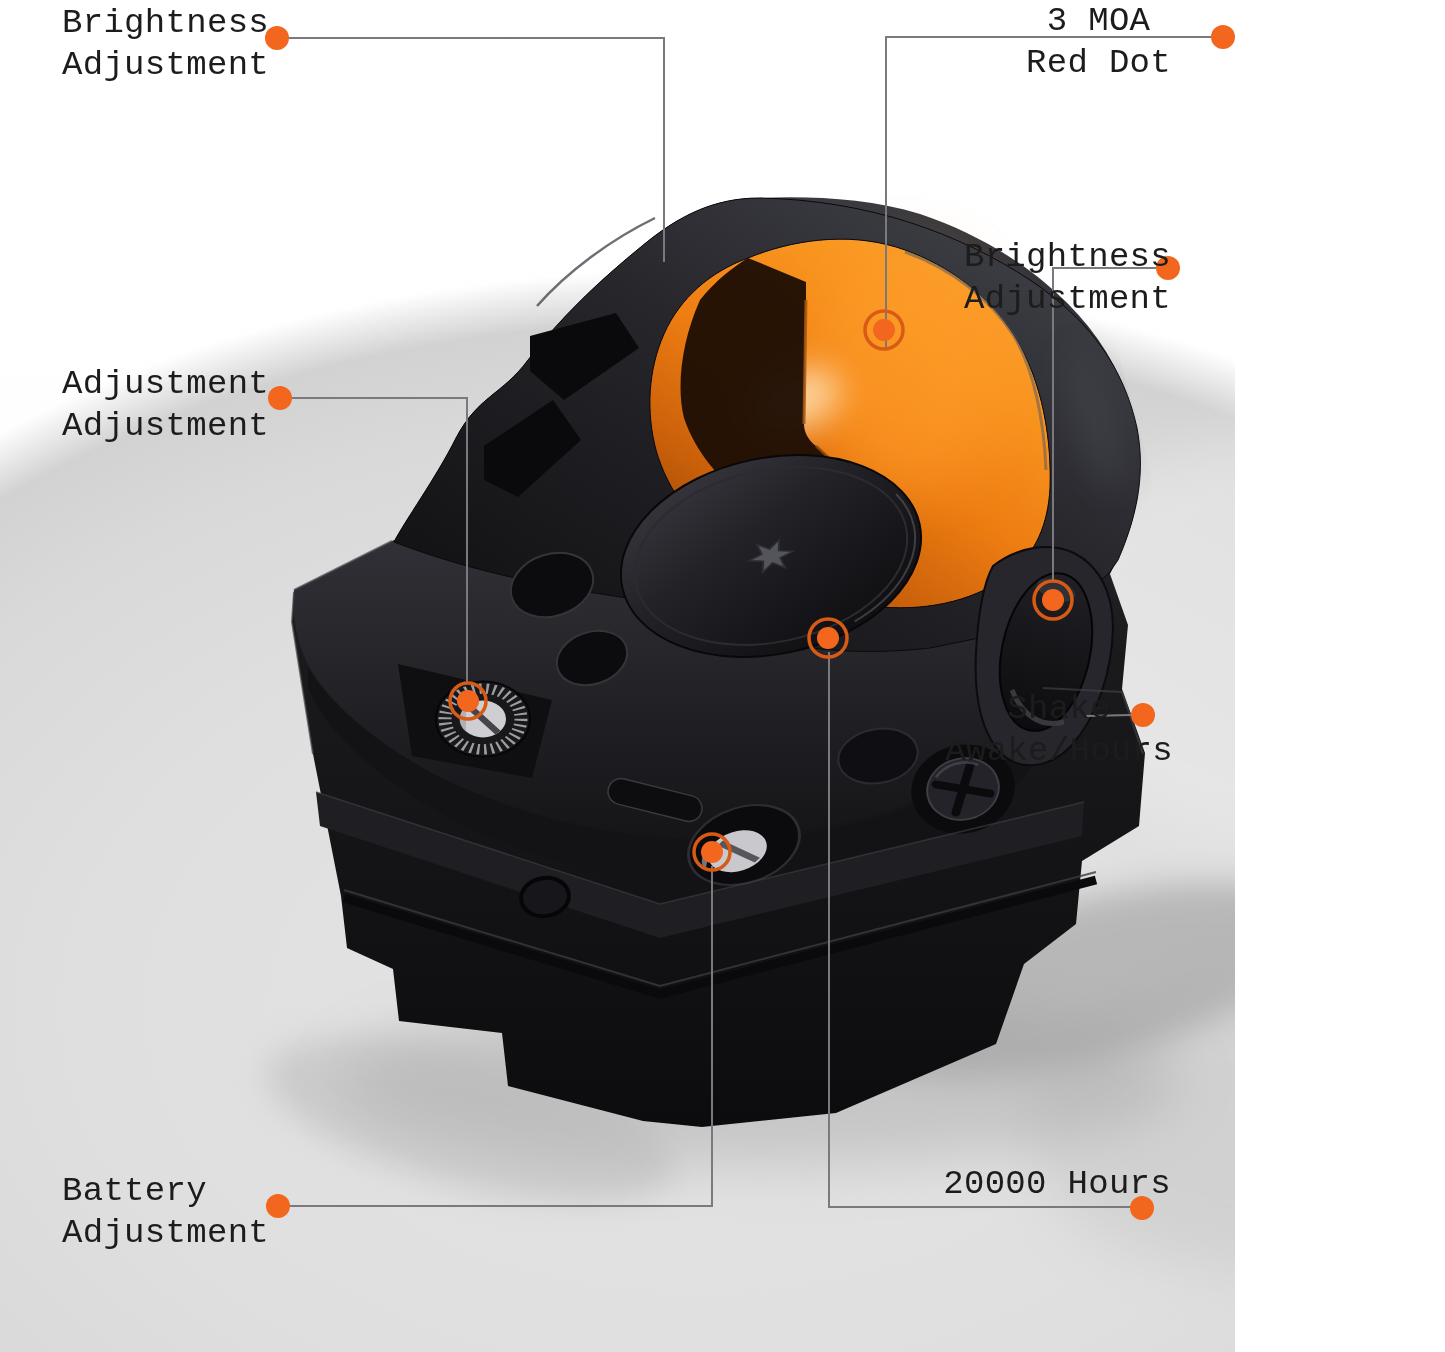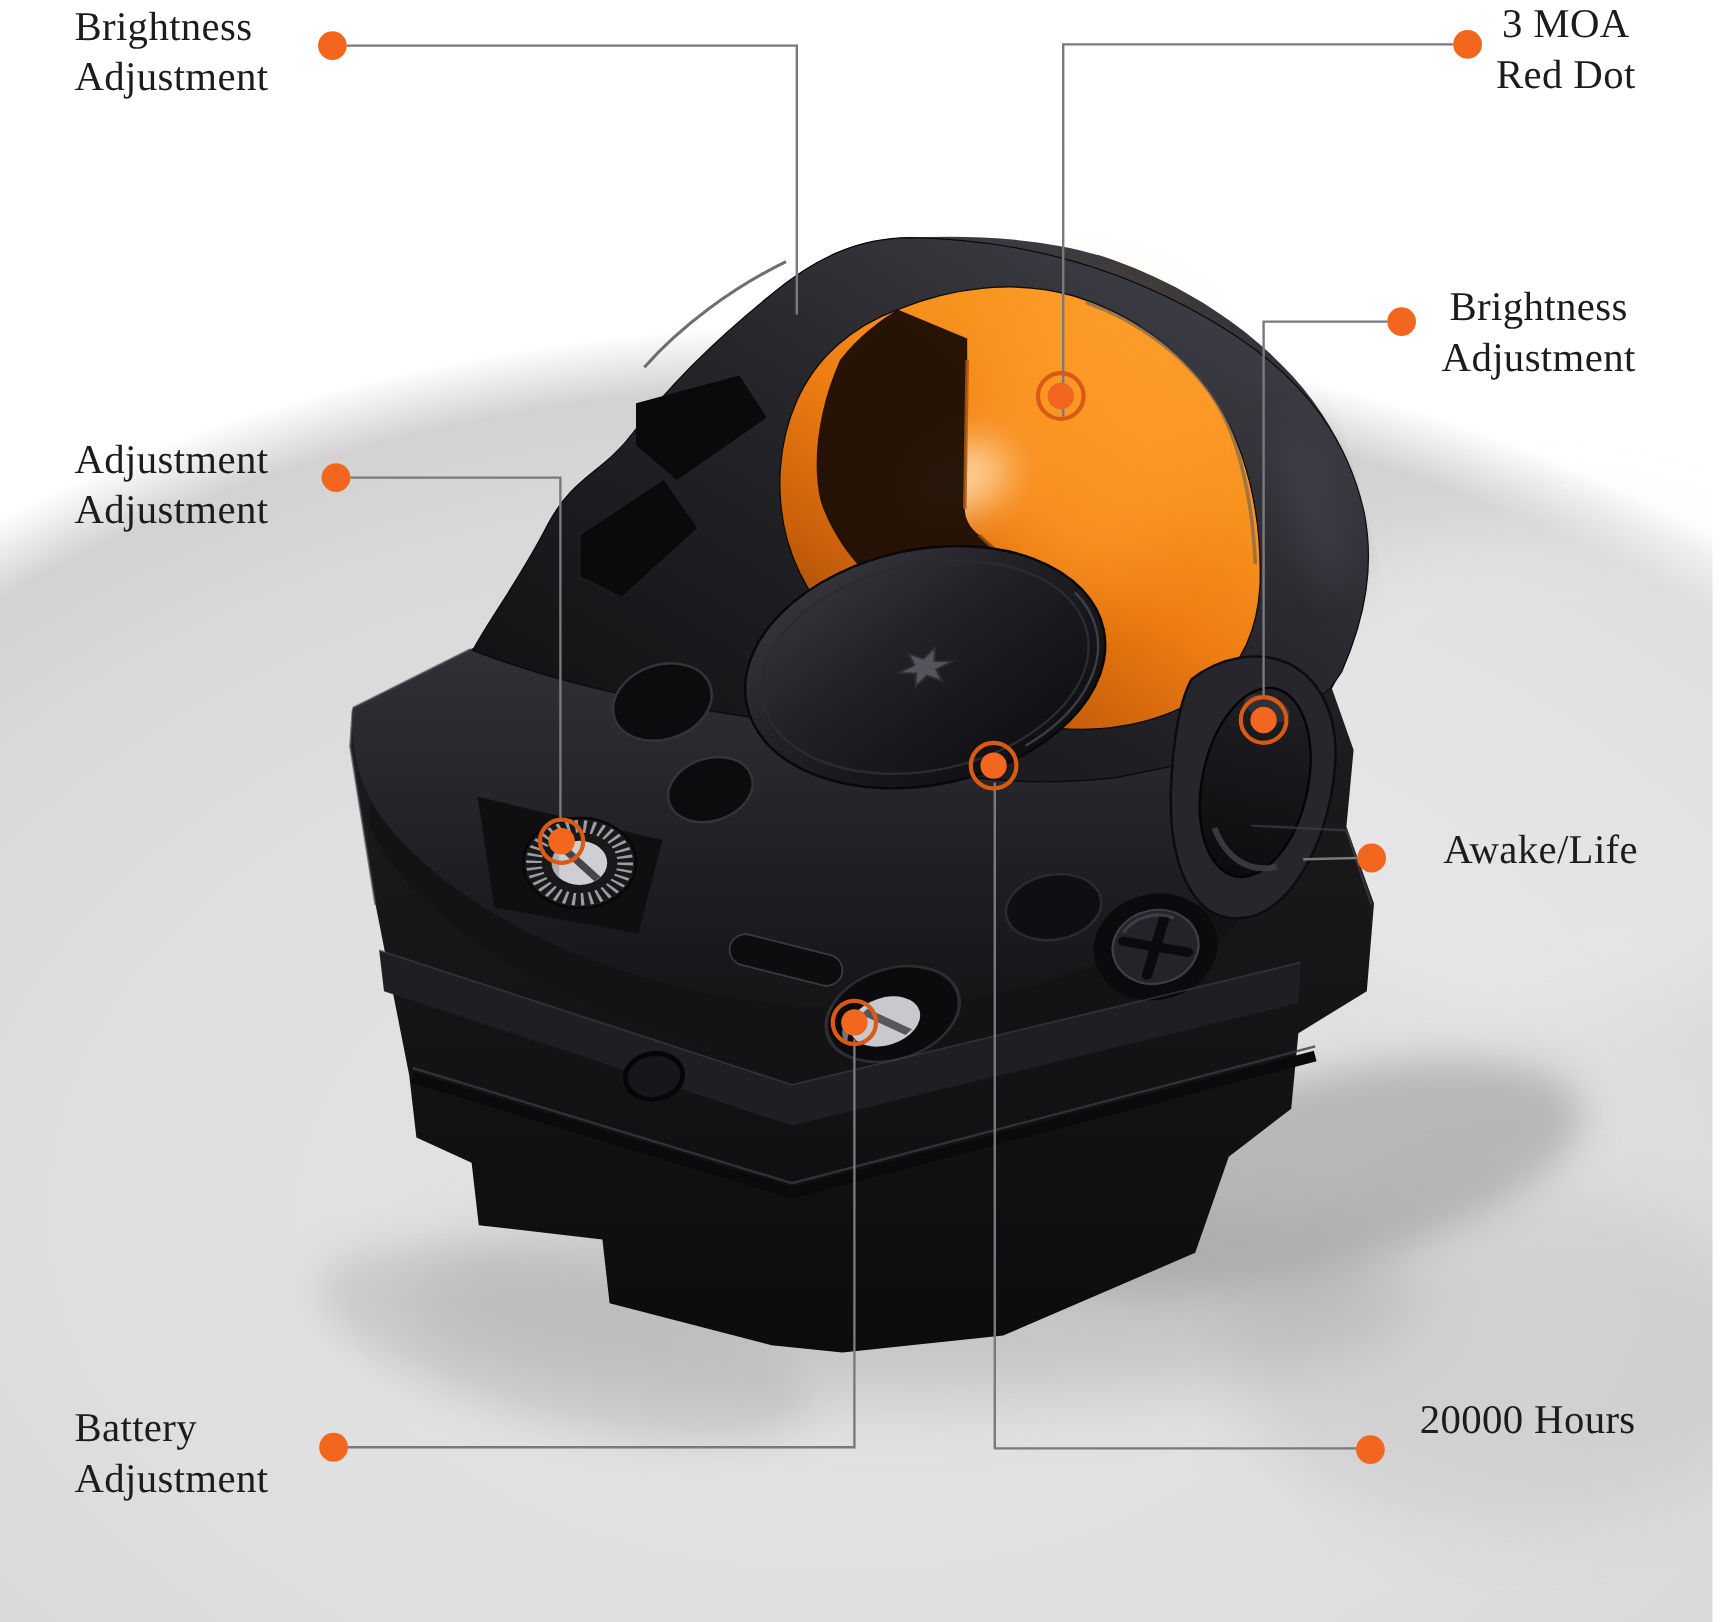--- a/index.html
+++ b/index.html
@@ -1,18 +1,18 @@
 <!DOCTYPE html>
 <html><head>
 <meta charset="utf-8">
 <style>
   html,body{margin:0;padding:0;background:#fff;}
-  #stage{position:relative;width:1427px;height:1352px;overflow:hidden;
+  #stage{position:relative;width:1223px;height:1352px;overflow:hidden;
          background:linear-gradient(180deg,#ffffff 0%,#fefefe 55%,#f7f7f7 100%);
-         font-family:Liberation Serif, serif;}
+         font-family:Liberation Mono, monospace;padding-left:12px;}
   svg.layer{position:absolute;left:0;top:0;}
   .label{position:absolute;color:#1c1c1c;font-size:34px;line-height:42px;font-weight:400;
          letter-spacing:.3px;white-space:nowrap;}
   .label.right{text-align:center;}
 </style>
 </head>
 <body>
 
 <div id="stage">
 
@@ -246,21 +246,22 @@
     <div>Brightness</div>
     <div>Adjustment</div>
   </div>
 
   <div class="label" id="cl3" style="left:62px;top:363px">
     <div>Adjustment</div>
     <div>Adjustment</div>
   </div>
 
   <div class="label right" id="cl4" style="right:62px;top:688px">
-    <div>Awake/Life</div>
+    <div>Shake</div>
+    <div>Awake/Hours</div>
   </div>
 
   <div class="label" id="cl5" style="left:62px;top:1170px">
     <div>Battery</div>
     <div>Adjustment</div>
   </div>
 
   <div class="label right" id="cl6" style="right:64px;top:1163px">
     <div>20000 Hours</div>
   </div>

